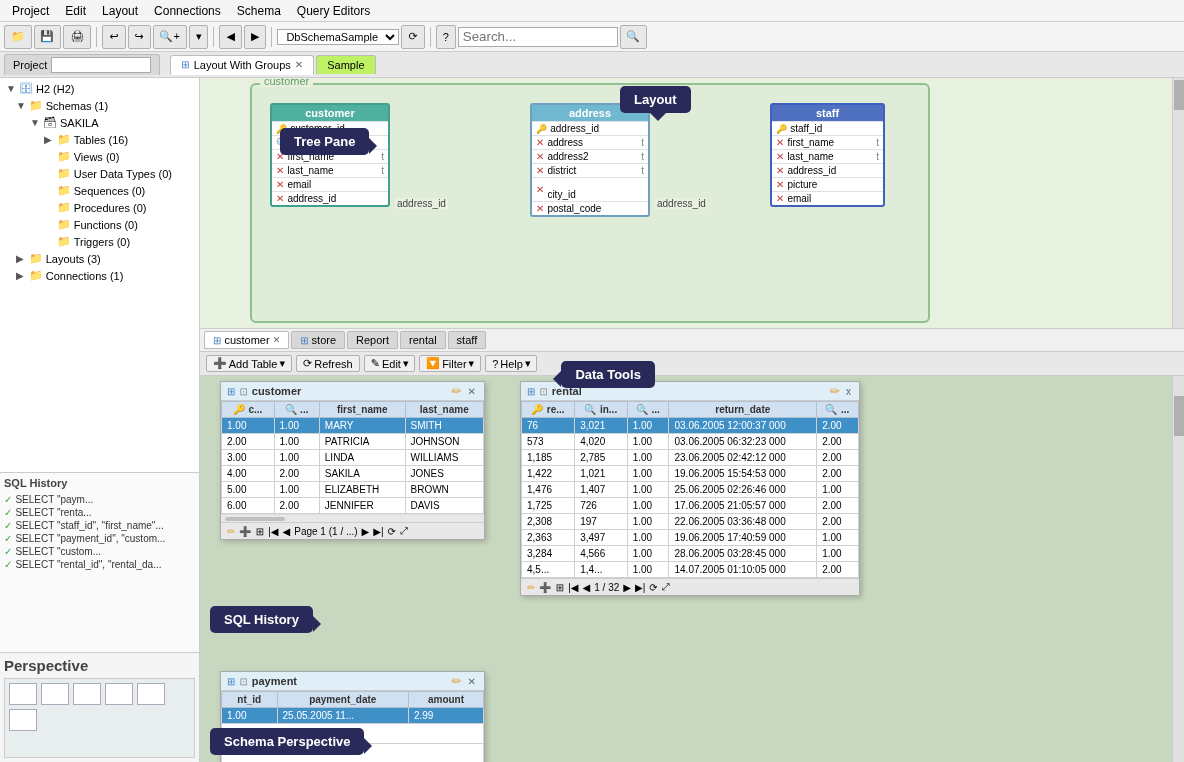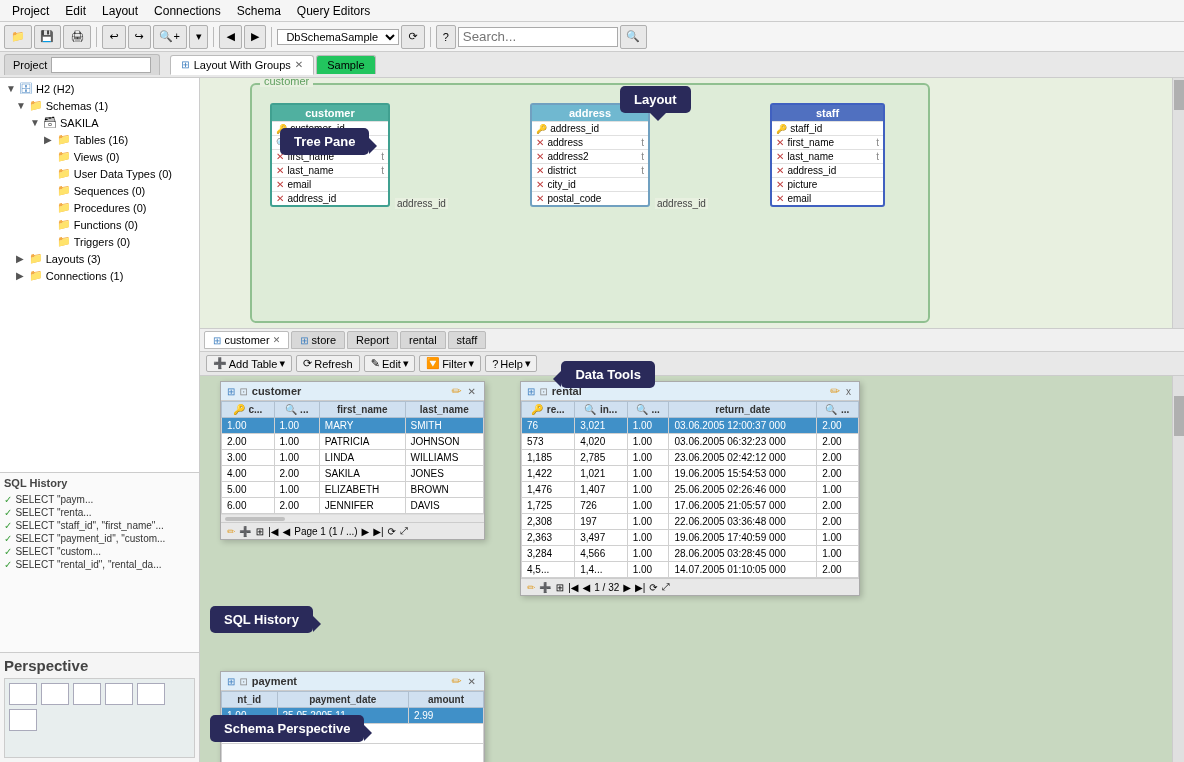--- a/index.html
+++ b/index.html
@@ -10,21 +10,21 @@
     .menu-item { padding: 2px 8px; cursor: pointer; font-size: 12px; }
 
     
     .toolbar { display: flex; align-items: center; background: #f5f5f5; border-bottom: 1px solid #ccc; height: 30px; padding: 2px 4px; gap: 2px; }
     .toolbar-btn { height: 24px; padding: 2px 6px; background: #e8e8e8; border: 1px solid #b0b0b0; border-radius: 2px; cursor: pointer; font-size: 11px; display: flex; align-items: center; gap: 2px; }
     .toolbar-separator { width: 1px; height: 20px; background: #bbb; margin: 0 3px; }
     .db-select { height: 16px; padding: 0 4px; border: 1px solid #aaa; font-size: 11px; background: white; }
 
     
     .tabs-row { display: flex; align-items: center; background: #e8e8e8; border-bottom: 1px solid #ccc; height: 26px; padding: 0 4px; }
-    .tab { padding: 3px 10px; background: #22c55e; border: 1px solid #bbb; border-bottom: none; cursor: pointer; font-size: 11px; margin-right: 2px; border-radius: 3px 3px 0 0; display: flex; align-items: center; gap: 4px; }
+    .tab { padding: 3px 10px; background: #bef264; border: 1px solid #bbb; border-bottom: none; cursor: pointer; font-size: 11px; margin-right: 2px; border-radius: 3px 3px 0 0; display: flex; align-items: center; gap: 4px; }
     .tab.active { background: white; border-bottom: 1px solid white; }
     .tab-close { color: #666; font-size: 10px; cursor: pointer; }
 
     
     .main-layout { display: flex; height: calc(762px - 78px); }
 
     
     .left-panel { width: 200px; background: white; border-right: 1px solid #ccc; display: flex; flex-direction: column; flex-shrink: 0; }
     .tree-area { flex: 1; overflow-y: auto; padding: 2px; }
     .tree-item { padding: 2px 4px; cursor: pointer; display: flex; align-items: center; gap: 3px; font-size: 11px; white-space: nowrap; }
@@ -309,21 +309,21 @@
           <span style="font-size:10px;">address2</span>
           <span class="col-type">t</span>
         </div>
         <div class="schema-table-row">
           <span style="color:#c04040;font-size:10px;">✕</span>
           <span style="font-size:10px;">district</span>
           <span class="col-type">t</span>
         </div>
         <div class="schema-table-row">
           <span style="color:#c04040;font-size:10px;">✕</span>
-          <span style="font-size:10px;">city_id</span>
+          <span style="font-size:10px;margin-top:10px;">city_id</span>
         </div>
         <div class="schema-table-row">
           <span style="color:#c04040;font-size:10px;">✕</span>
           <span style="font-size:10px;">postal_code</span>
         </div>
       </div>
 
       <div style="position:absolute; left:455px; top:120px; font-size:10px; color:#444; background:#e8f0e0; padding:0 2px;">address_id</div>
 
       <div class="schema-table blue" style="left:570px; top:25px; width:115px;">
@@ -633,21 +633,21 @@
 
           </tbody>
         </table>
 
       </div>
 
       <div class="callout right" style="position:absolute; left:10px; top:230px;">
         <span>SQL History</span>
       </div>
 
-      <div class="callout right" style="position:absolute; left:10px; top:339px;">
+      <div class="callout right" style="position:absolute; left:10px; top:352px;">
         <span>Schema Perspective</span>
       </div>
 
       <div style="position:absolute; right:0; top:0; width:12px; height:100%; background:#e0e0e0; border-left:1px solid #ccc;">
         <div style="width:10px; height:40px; background:#b0b0b0; margin:20px auto;"></div>
       </div>
     </div>
   </div>
 </div>
 

